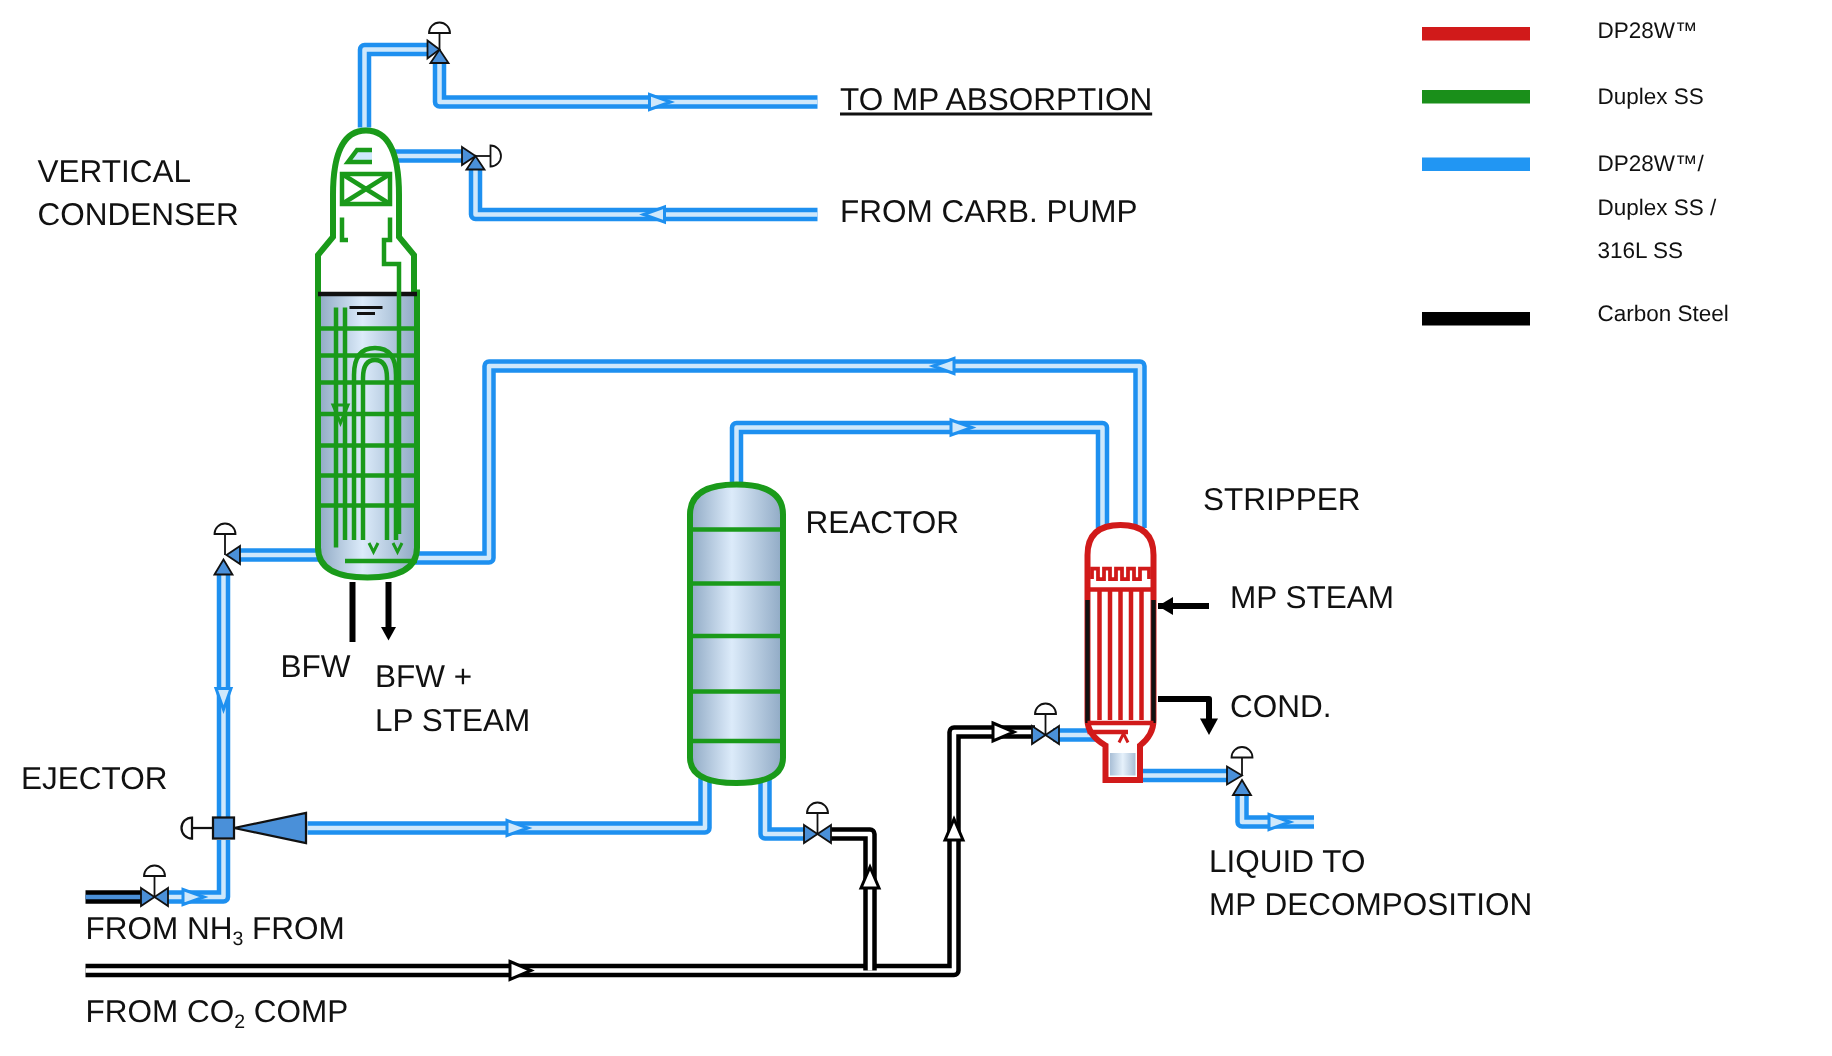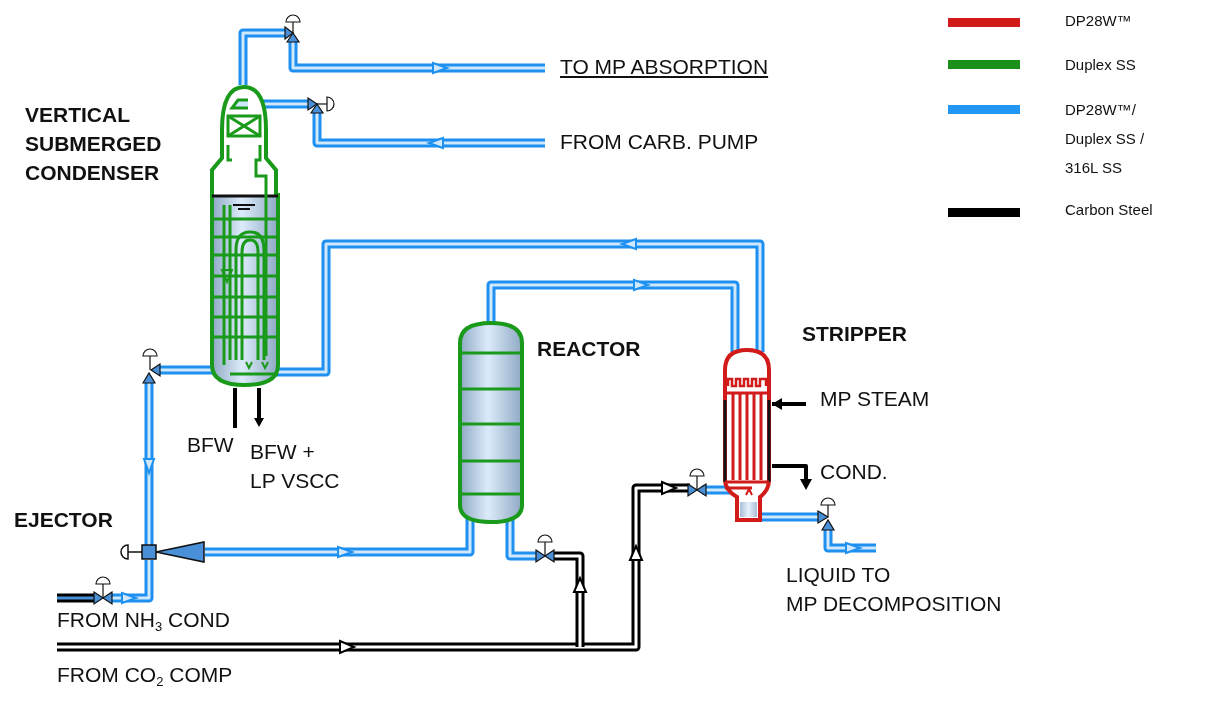--- a/index.html
+++ b/index.html
@@ -1,21 +1,21 @@
 <!DOCTYPE html>
 <html><head>
 <meta charset="utf-8">
 <style>
   html, body { margin: 0; padding: 0; background: #ffffff; }
   body { width: 1221px; height: 704px; overflow: hidden; position: relative;
          font-family: "DejaVu Sans", "Liberation Sans", sans-serif; }
   #diagram { position: absolute; left: 0; top: 0; width: 1221px; height: 704px; }
   .lbl { position: absolute; color: #111; font-family: "Liberation Sans", "DejaVu Sans", sans-serif; white-space: nowrap; }
   .lbl-n { font-size: 21px; font-weight: normal; }
-  .lbl-b { font-size: 21px; font-weight: bold; }
+  .lbl-b { font-size: 21px; font-weight: normal; }
   .legend-text { font-size: 15px; font-weight: normal; line-height: 28px; }
   .legend-swatch { position: absolute; width: 72px; height: 9px; }
   sub { font-size: 13px; vertical-align: -4px; }
   .ml { display: block; line-height: 29px; }
 </style>
 </head>
 <body>
 
 <svg id="diagram" viewBox="0 0 1221 704" xmlns="http://www.w3.org/2000/svg">
   <defs>
@@ -268,42 +268,41 @@
       <path d="M818 511 L828 517 L818 523 Z" fill="#4a90d9" stroke="#111" stroke-width="1.2"></path>
       <path d="M822 530 L828 520 L834 530 Z" fill="#4a90d9" stroke="#111" stroke-width="1.2"></path>
       <line x1="828" y1="517" x2="828" y2="505" stroke="#111" stroke-width="1.2"></line>
       <path d="M821 505 A7 7 0 0 1 835 505 Z" fill="#fff" stroke="#111" stroke-width="1.2"></path>
     </g>
   </g>
 </svg>
 
 <div class="lbl lbl-b" style="left:25px; top:100px;">
   <span class="ml">VERTICAL</span>
-  <span class="ml">SUBMERGED</span>
   <span class="ml">CONDENSER</span>
 </div>
 
 <div class="lbl lbl-b" style="left:537px; top:337px;">REACTOR</div>
 <div class="lbl lbl-b" style="left:802px; top:322px;">STRIPPER</div>
 <div class="lbl lbl-b" style="left:14px; top:508px;">EJECTOR</div>
 
 <div class="lbl lbl-n" style="left:560px; top:55px;text-decoration:underline;">TO MP ABSORPTION</div>
 <div class="lbl lbl-n" style="left:560px; top:130px;">FROM CARB. PUMP</div>
 <div class="lbl lbl-n" style="left:187px; top:433px;">BFW</div>
 <div class="lbl lbl-n" style="left:250px; top:437px;">
   <span class="ml">BFW +</span>
-  <span class="ml">LP VSCC</span>
+  <span class="ml">LP STEAM</span>
 </div>
 <div class="lbl lbl-n" style="left:820px; top:387px;">MP STEAM</div>
 <div class="lbl lbl-n" style="left:820px; top:460px;">COND.</div>
-<div class="lbl lbl-n" style="left:786px; top:560px;">
+<div class="lbl lbl-n" style="left:806px; top:560px;">
   <span class="ml">LIQUID TO</span>
   <span class="ml">MP DECOMPOSITION</span>
 </div>
-<div class="lbl lbl-n" style="left:57px; top:608px;"><span>FROM NH</span><sub>3</sub><span> COND</span></div>
+<div class="lbl lbl-n" style="left:57px; top:608px;"><span>FROM NH</span><sub>3</sub><span> FROM</span></div>
 <div class="lbl lbl-n" style="left:57px; top:663px;"><span>FROM CO</span><sub>2</sub><span> COMP</span></div>
 
 <div>
   <div class="legend-swatch" style="left:948px; top:18px; background:#d11a1a;"></div>
   <div class="lbl legend-text" style="left:1065px; top:7px;">DP28W™</div>
 
   <div class="legend-swatch" style="left:948px; top:60px; background:#1a8f1a;"></div>
   <div class="lbl legend-text" style="left:1065px; top:51px;">Duplex SS</div>
 
   <div class="legend-swatch" style="left:948px; top:105px; background:#2196f3;"></div>

